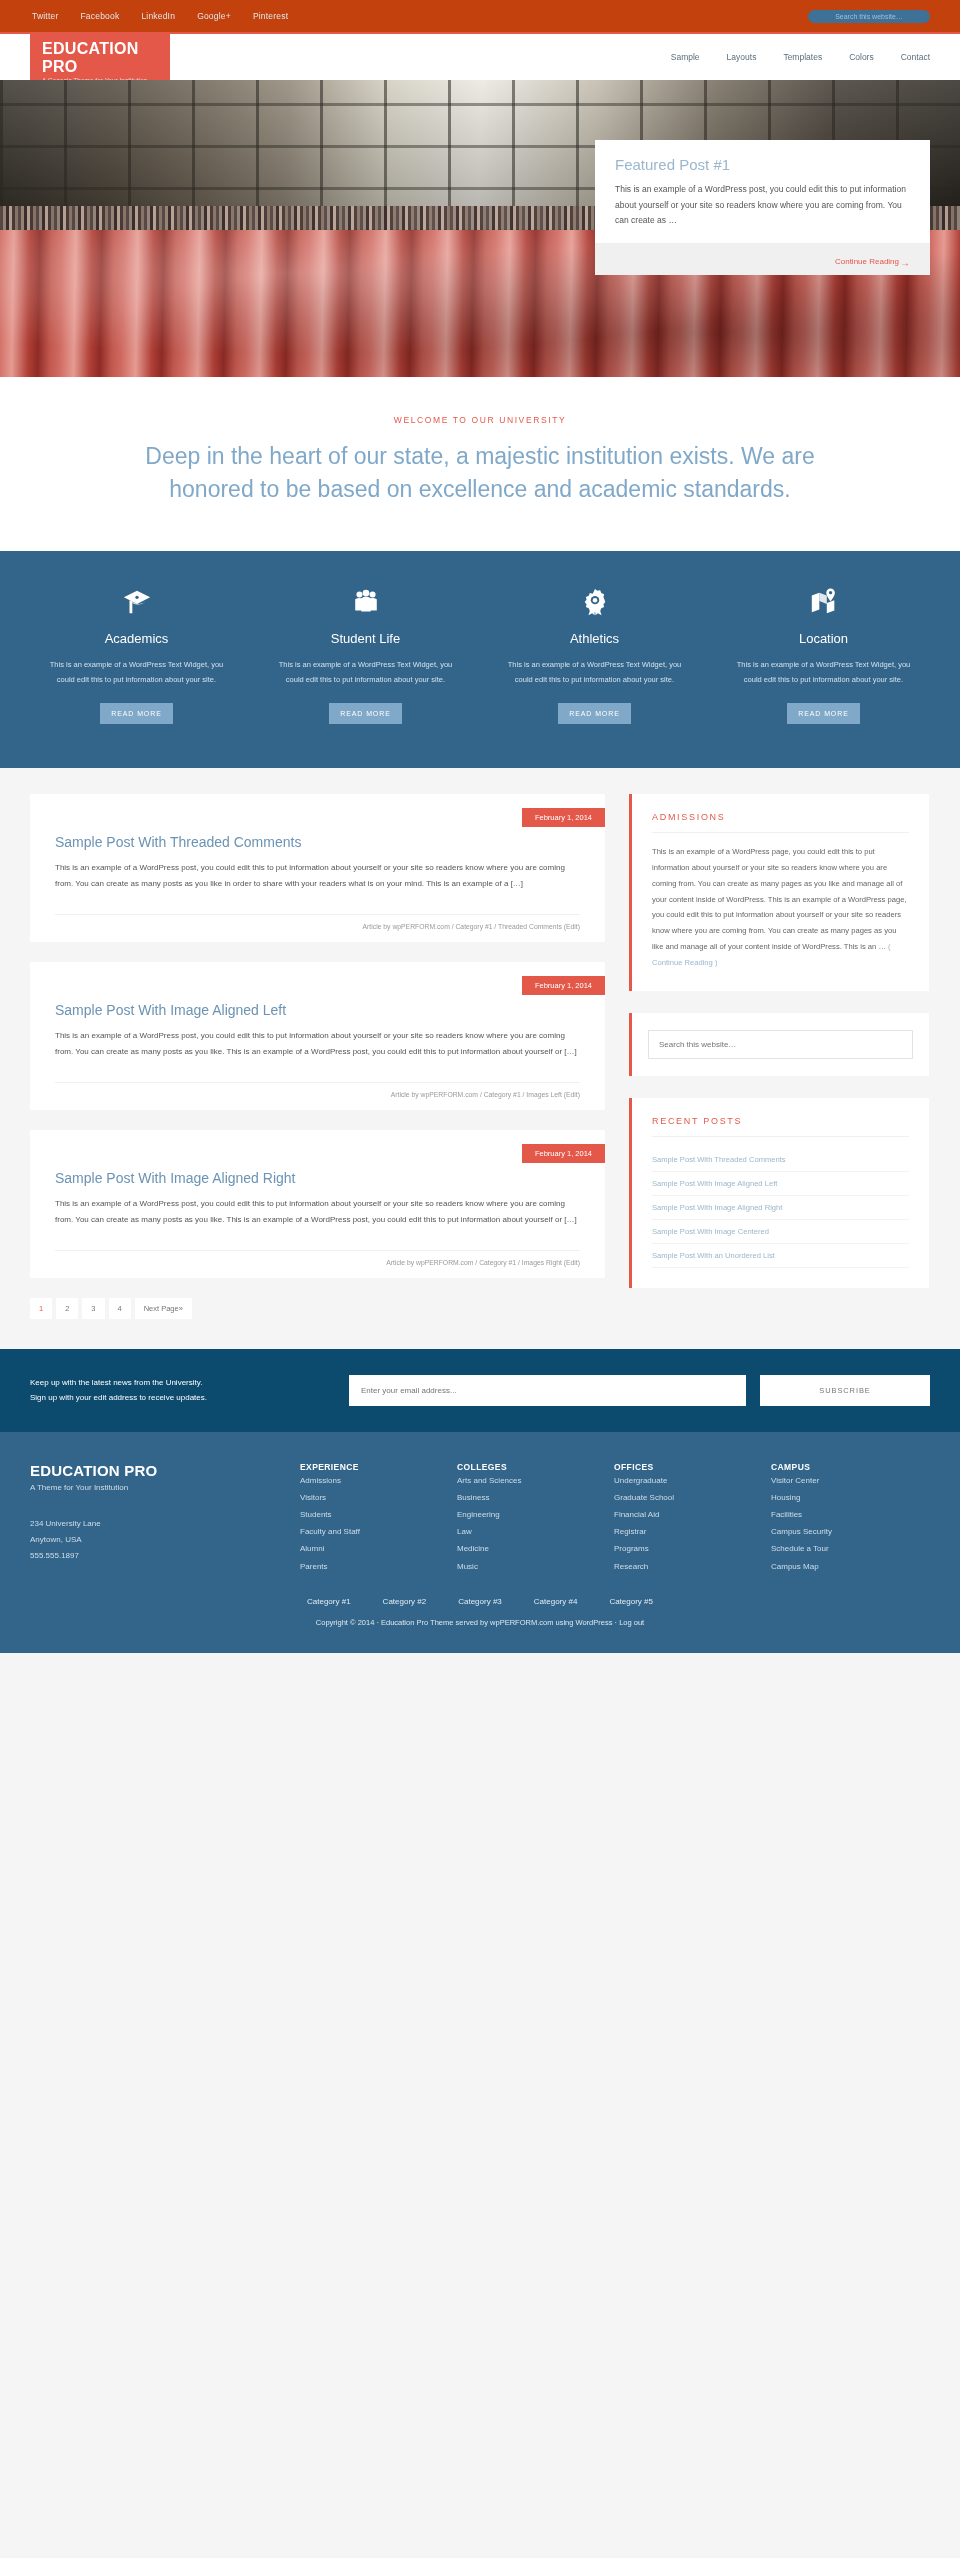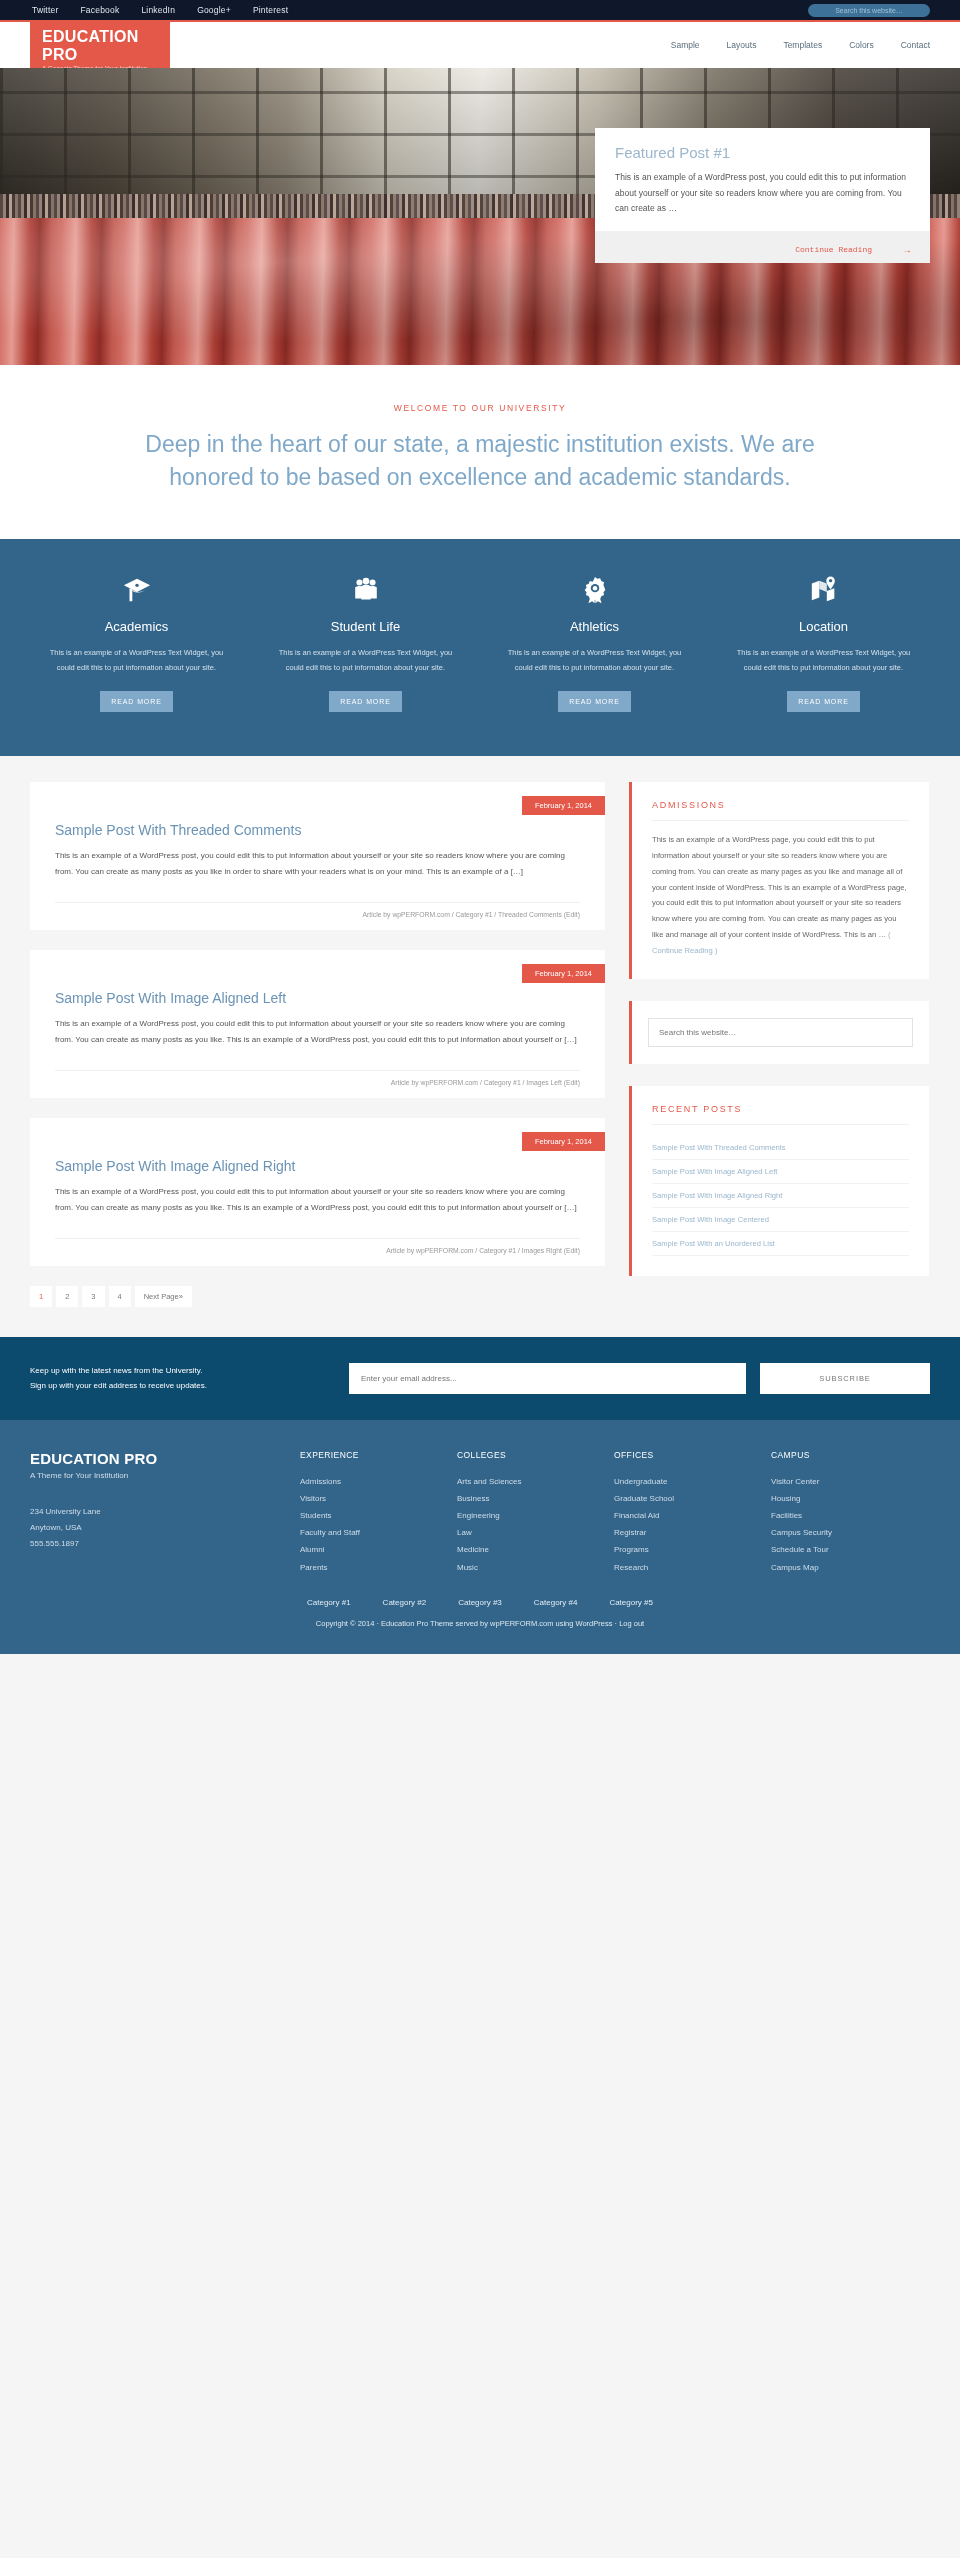--- a/index.html
+++ b/index.html
@@ -7,22 +7,22 @@
     width: 960px;
     font-family: "Liberation Sans", sans-serif;
     background: #f5f5f5;
     color: #444;
     -webkit-font-smoothing: antialiased;
   }
   a { text-decoration: none; color: inherit; }
 
   
   .topbar {
-    background: #0f172a;
-    height: 22px;
+    background: #c2410c;
+    height: 34px;
     display: flex;
     align-items: center;
     position: relative;
     border-bottom: 2px solid #e4584a;
   }
   .topbar-inner {
     width: 900px; margin: 0 auto;
     display: flex; align-items: center; justify-content: space-between;
   }
   .social-nav { display: flex; gap: 22px; padding-left: 2px; }
@@ -116,21 +116,21 @@
   }
   .hero-card-body { padding: 16px 20px 14px 20px; border-radius: 22px; }
   .hero-card h2 {
     color: #9bb7cd; font-size: 15px; font-weight: normal; margin-bottom: 9px;
   }
   .hero-card p { font-size: 8.5px; line-height: 1.85; color: #555; }
   .hero-card-foot {
     background: #f0f0f0; padding: 7px 20px; text-align: right;
   }
   .hero-card-foot a {
-    color: #e4584a; font-size: 8px; display: inline-flex; align-items: flex-start; gap: 32px; font-family: Liberation Mono, monospace;
+    color: #e4584a; font-size: 8px; display: inline-flex; align-items: flex-start; gap: 1px;
   }
   .arrow-ico { font-size: 10px; }
 
   
   .welcome {
     background: #fff; text-align: center;
     padding: 38px 60px 44px 60px;
   }
   .welcome-eyebrow {
     color: #e4584a; font-size: 8.5px; letter-spacing: 1.6px; margin-bottom: 15px;
@@ -240,21 +240,21 @@
 
   
   .footer { background: #33658a; padding: 30px 0 10px 0; }
   .footer-inner { width: 900px; margin: 0 auto; display: flex; }
   .f-brand { width: 270px; }
   .f-brand h3 { color: #fff; font-size: 15px; font-weight: bold; letter-spacing: .2px; }
   .f-brand .tag { color: #cfdde8; font-size: 8px; margin-top: 4px; }
   .f-brand .addr { color: #cfdde8; font-size: 8px; line-height: 2.0; margin-top: 24px; }
   .f-col { width: 157px; }
   .f-col h4 {
-    color: #fff; font-size: 8.5px; font-weight: normal; letter-spacing: .4px; margin-bottom: 13px;
+    color: #fff; font-size: 8.5px; font-weight: bold; letter-spacing: .4px; 
   }
   .f-col ul { list-style: none; }
   .f-col li a { color: #cfdde8; font-size: 8px; line-height: 2.15; display: block; }
 
   .footer-bottom { background: #33658a; padding: 12px 0 26px 0; text-align: center; }
   .cat-nav { display: flex; justify-content: center; gap: 32px; margin-bottom: 12px; }
   .cat-nav a { color: #e2ecf3; font-size: 8px; }
   .copyright { color: #dce8f0; font-size: 7.5px; }
 </style>
 </head>

